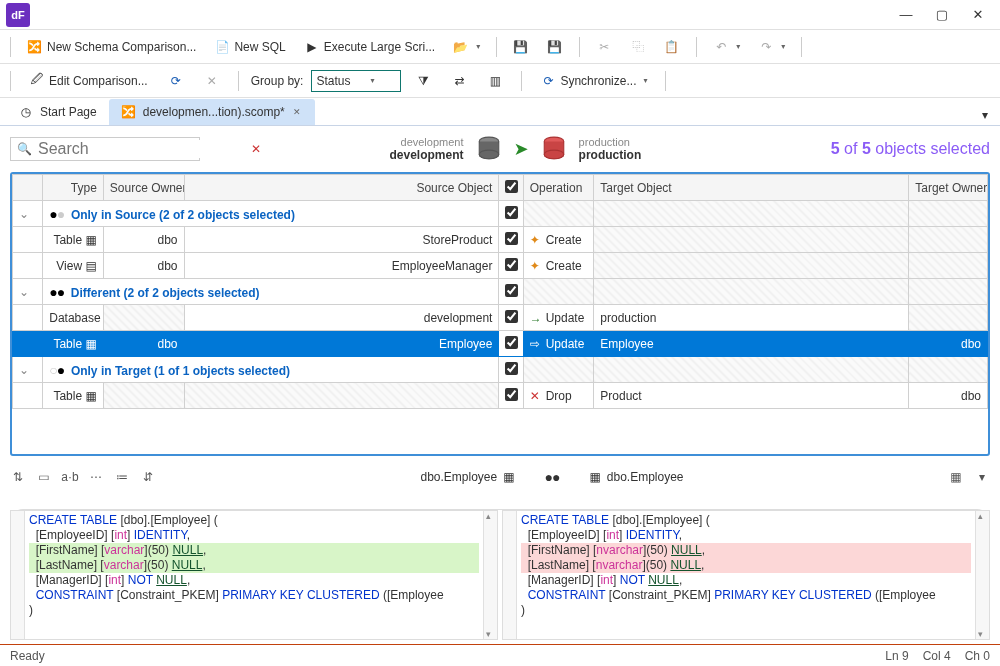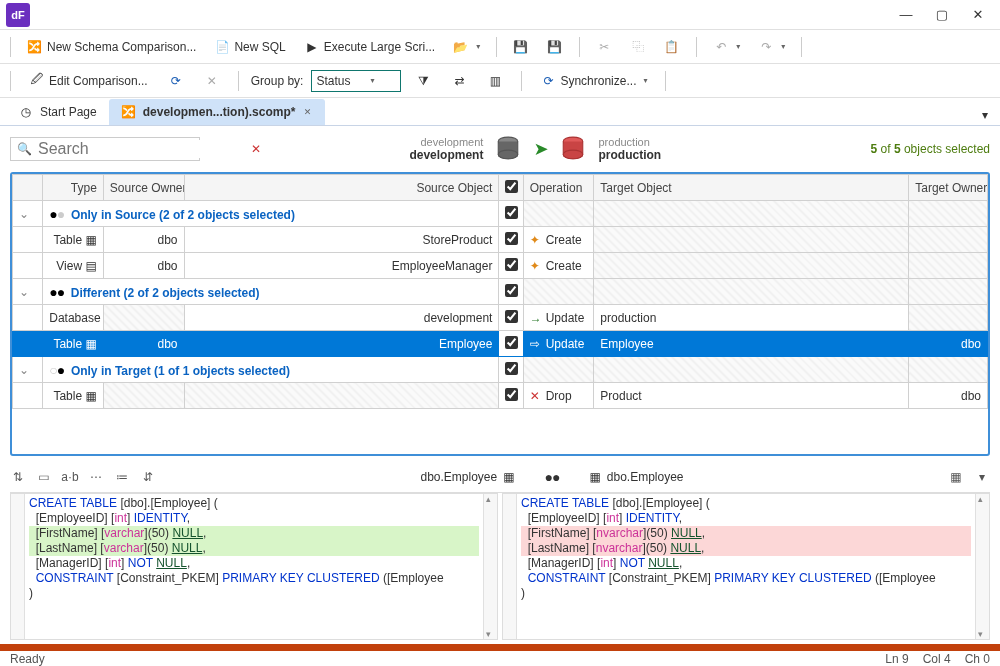--- a/index.html
+++ b/index.html
@@ -39,21 +39,21 @@
 .search-box input { border: none; outline: none; flex: 1; font-size: 16px; }
 .search-clear { color: #c33; font-size: 12px; cursor: pointer; }
 .cmp-center { flex: 1; display: flex; justify-content: center; align-items: center; gap: 12px; }
 .cmp-side { text-align: right; }
 .cmp-side.left { text-align: right; }
 .cmp-side.right { text-align: left; }
 .cmp-label { color: #888; font-size: 11px; }
 .cmp-name { font-weight: bold; font-size: 12px; }
 .db-cyl { width: 26px; height: 26px; }
 .arrow-right { color: #2a8a2a; font-size: 18px; }
-.selcount { color: #4d7c0f; font-size: 12px; }
+.selcount { color: #8b5cf6; font-size: 16px; }
 .selcount b { font-weight: bold; }
 
 
 .grid-wrap { border: 2px solid #3f8fd8; border-radius: 3px; margin: 0 10px; height: 284px; overflow: hidden; background: #fff; }
 .grid { width: 100%; border-collapse: collapse; table-layout: fixed; }
 .grid th, .grid td { border: 1px solid #d0d0d0; padding: 2px 6px; height: 26px; font-size: 12px; text-align: left; overflow: hidden; white-space: nowrap; }
 .grid th { background: #f5f5f5; font-weight: normal; color: #444; }
 .grid .col-exp { width: 30px; }
 .grid .col-type { width: 60px; text-align: right; }
 .grid .col-sowner { width: 80px; text-align: right; }
@@ -78,37 +78,37 @@
 .sync-arrow { color: #0078d7; }
 .grid .data-row.sel .sync-arrow { color: #fff; }
 .dots { letter-spacing: -1px; font-size: 14px; }
 
 
 .diff-tb { height: 30px; display: flex; align-items: center; gap: 10px; padding: 0 10px; margin-top: 6px; }
 .diff-tb .tb-icon { color: #555; }
 .diff-title { display: flex; align-items: center; gap: 6px; }
 
 
-.diff-panes { display: flex; flex: 1; margin: 0 10px 4px 10px; border-top: 1px solid #ddd; min-height: 0; }
+.diff-panes { display: flex; flex: 1; margin: 17px 10px 4px 10px; border-top: 1px solid #ddd; min-height: 0; border-radius: 13px; }
 .diff-pane { flex: 1; position: relative; overflow: hidden; font-family: Consolas, monospace; font-size: 12px; border: 1px solid #ddd; }
 .diff-pane + .diff-pane { margin-left: 4px; }
 .gutter { width: 14px; background: #f7f7f7; border-right: 1px solid #e0e0e0; position: absolute; left: 0; top: 0; bottom: 0; }
 .code { position: absolute; left: 14px; right: 14px; top: 0; bottom: 0; padding: 2px 4px; white-space: pre; overflow: hidden; }
 .rscroll { width: 14px; position: absolute; right: 0; top: 0; bottom: 0; background: #f7f7f7; border-left: 1px solid #e0e0e0; }
 .rscroll::before { content: "▴"; position: absolute; top: 0; left: 2px; font-size: 9px; color: #888; }
 .rscroll::after { content: "▾"; position: absolute; bottom: 0; left: 2px; font-size: 9px; color: #888; }
 .code .kw { color: #0033cc; }
 .code .ty { color: #cc3399; }
 .code .nul { color: #14532d; text-decoration: underline; }
 .line { display: block; height: 15px; }
 .line.diff-green { background: #d8f5c8; }
 .line.diff-red { background: #fcd7d7; }
 
 
-.statusbar { height: 22px; border-top: 7px solid #c2410c; display: flex; align-items: center; padding: 0 10px; font-size: 12px; color: #555; }
+.statusbar { height: 22px; border-top: 1px solid #c2410c; display: flex; align-items: center; padding: 0 10px; font-size: 12px; color: #555; }
 .statusbar .right { margin-left: auto; display: flex; gap: 14px; }
 
 
 svg.cyl ellipse { stroke-width: 1; }
 </style>
 </head>
 <body>
 
 <div class="titlebar">
   <div class="app-icon">dF</div>
@@ -197,21 +197,21 @@
   <span class="tb-sep"></span>
 </div>
 
 <div class="tabstrip">
   <div class="tab">
     <span class="tb-icon">◷</span>
     <span>Start Page</span>
   </div>
   <div class="tab active">
     <span class="tb-icon">🔀</span>
-    <span style="font-weight:bold">developmen...tion).scomp*</span>
+    <span style="font-weight:normal">developmen...tion).scomp*</span>
     <span class="tab-close">✕</span>
   </div>
   <div style="margin-left:auto" class="tb-btn">▾</div>
 </div>
 
 <div class="cmp-header">
   <div class="search-box">
     <span class="tb-icon">🔍</span>
     <input placeholder="Search" style="">
     <span class="search-clear">✕</span>

